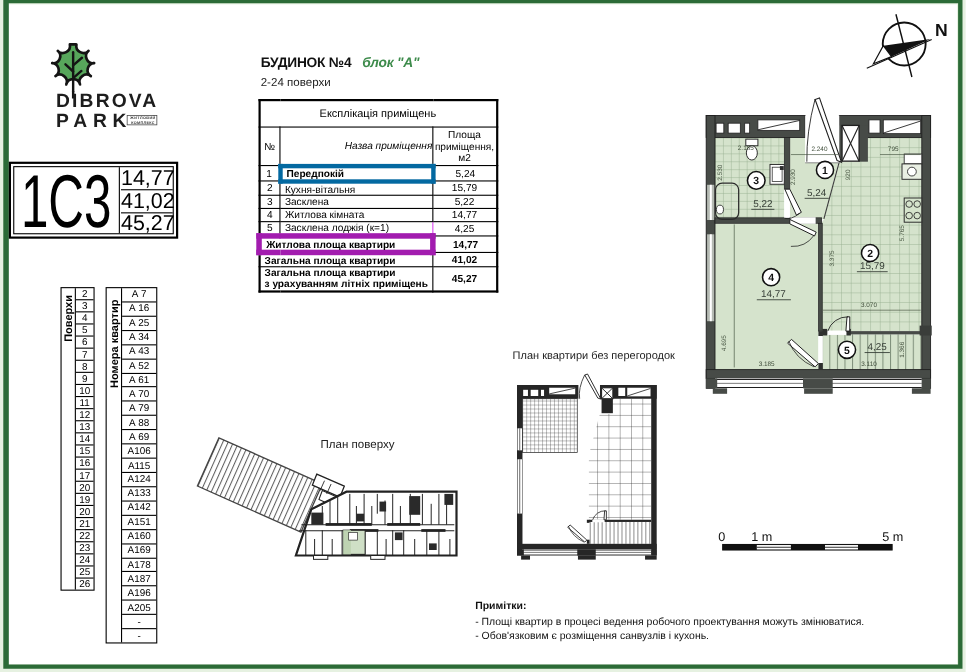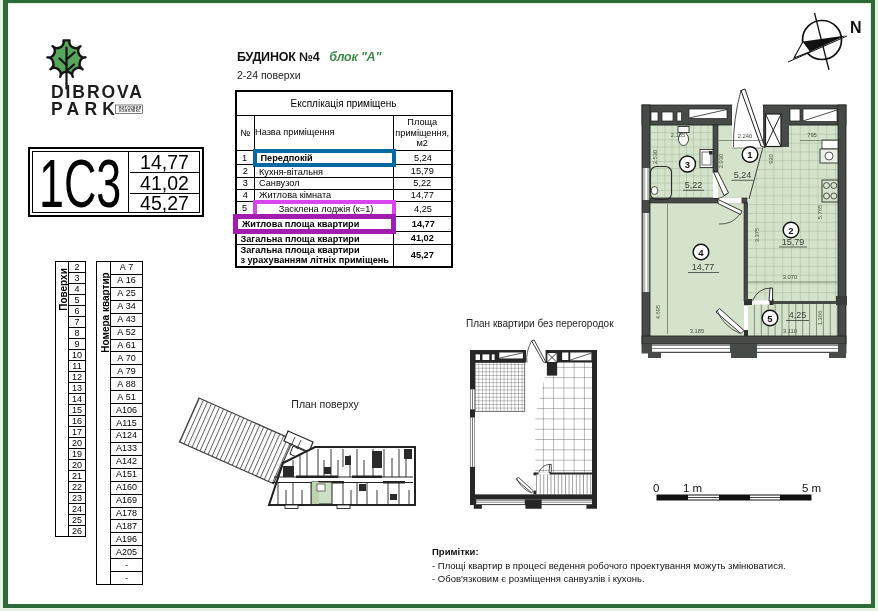--- a/index.html
+++ b/index.html
@@ -31,21 +31,21 @@
 
   <text x="11" y="63.5" font-family="Liberation Sans, sans-serif" font-size="17.5" font-weight="bold" fill="#1d1d1d" textLength="91">DIBROVA</text>
 
   <text x="11" y="81" font-family="Liberation Sans, sans-serif" font-size="17.5" font-weight="bold" fill="#1d1d1d" textLength="64">PARK</text>
 
   <rect x="75.6" y="71" width="27" height="8.5" fill="none" stroke="#444" stroke-width="0.7"></rect>
   <text x="90" y="74.5" font-size="3.4" font-weight="bold" fill="#333" text-anchor="middle" letter-spacing="0.4">ЖИТЛОВИЙ</text>
   <text x="90" y="78.3" font-size="3.4" font-weight="bold" fill="#333" text-anchor="middle" letter-spacing="0.3">КОМПЛЕКС</text>
 </svg>
 
-<div id="typebox" class="abs" style="left:28px;top:147px;width:176px;height:70px;border:2.5px solid #000;box-sizing:border-box;">
+<div id="typebox" class="abs" style="left:8px;top:147px;width:154px;height:70px;border:2.5px solid #000;box-sizing:border-box;">
   <div class="abs" style="left:2px;top:2px;right:2px;bottom:2px;border:1px solid #000;">
 
     <div class="abs" style="left:0;top:0;width:96px;height:100%;border-right:1px solid #000;box-sizing:border-box;overflow:hidden;">
       <span class="abs" style="left:6px;top:-3px;font-size:68px;line-height:68px;letter-spacing:0px;color:#000;display:inline-block;transform:scaleX(0.66);transform-origin:left top;white-space:nowrap;">1С3</span>
     </div>
 
     <div class="abs" style="left:97px;top:0;right:0;height:100%;">
 
       <div class="abs" style="left:0;top:0;width:100%;height:20px;border-bottom:1px solid #000;text-align:center;font-size:19.5px;line-height:20px;color:#000;">14,77</div>
 
@@ -101,21 +101,21 @@
       <div class="vrow">А 7</div>
       <div class="vrow">А 16</div>
       <div class="vrow">А 25</div>
       <div class="vrow">А 34</div>
       <div class="vrow">А 43</div>
       <div class="vrow">А 52</div>
       <div class="vrow">А 61</div>
       <div class="vrow">А 70</div>
       <div class="vrow">А 79</div>
       <div class="vrow">А 88</div>
-      <div class="vrow">А 51</div>
+      <div class="vrow">А 69</div>
       <div class="vrow">А106</div>
       <div class="vrow">А115</div>
       <div class="vrow">А124</div>
       <div class="vrow">А133</div>
       <div class="vrow">А142</div>
       <div class="vrow">А151</div>
       <div class="vrow">А160</div>
       <div class="vrow">А169</div>
       <div class="vrow">А178</div>
       <div class="vrow">А187</div>
@@ -137,51 +137,51 @@
       <col style="width:58px">
     </colgroup>
 
   <tbody>
       <tr>
         <td colspan="3" style="border:1px solid #000;height:21px;text-align:center;font-size:10px;">Експлікація приміщень</td>
       </tr>
 
   <tr>
     <td style="border:1px solid #000;height:32px;text-align:center;">№</td>
-    <td style="border:1px solid #000;text-align:left;padding:0;">Назва приміщення</td>
+    <td style="border:1px solid #000;text-align:right;padding:0;font-style:italic;">Назва приміщення</td>
     <td style="border:1px solid #000;text-align:center;line-height:10.5px;">Площа<br>приміщення,<br>м2</td>
   </tr>
 
   <tr style="height:12px;">
         <td style="border:1px solid #000;text-align:center;padding:0;">1</td>
         <td style="border:4px solid #0369a1;padding:0 0 0 4px;font-weight:bold;">Передпокій</td>
         <td style="border:1px solid #000;text-align:center;padding:0;">5,24</td>
       </tr>
 
   <tr style="height:12px;">
         <td style="border:1px solid #000;text-align:center;padding:0;">2</td>
         <td style="border:1px solid #000;padding:0 0 0 4px;">Кухня-вітальня</td>
         <td style="border:1px solid #000;text-align:center;padding:0;">15,79</td>
       </tr>
 
   <tr style="height:12px;">
         <td style="border:1px solid #000;text-align:center;padding:0;">3</td>
-        <td style="border:1px solid #000;padding:0 0 0 4px;">Санвузол</td>
+        <td style="border:1px solid #000;padding:0 0 0 4px;">Засклена</td>
         <td style="border:1px solid #000;text-align:center;padding:0;">5,22</td>
       </tr>
 
   <tr style="height:12px;">
         <td style="border:1px solid #000;text-align:center;padding:0;">4</td>
         <td style="border:1px solid #000;padding:0 0 0 4px;">Житлова кімната</td>
         <td style="border:1px solid #000;text-align:center;padding:0;">14,77</td>
       </tr>
 
   <tr style="height:12px;">
         <td style="border:1px solid #000;text-align:center;padding:0;">5</td>
-        <td style="border:4px solid #d946ef;padding:0 0 0 4px;text-align:center;">Засклена лоджія (к=1)</td>
+        <td style="border:1px solid #d946ef;padding:0 0 0 4px;">Засклена лоджія (к=1)</td>
         <td style="border:1px solid #000;text-align:center;padding:0;">4,25</td>
       </tr>
 
   <tr style="height:12px;">
         <td colspan="2" style="border:5px solid #a21caf;padding:0 0 0 4px;font-weight:bold;">Житлова площа квартири</td>
         <td style="border:1px solid #000;text-align:center;padding:0;font-weight:bold;">14,77</td>
       </tr>
 
   <tr style="height:12px;">
         <td colspan="2" style="border:1px solid #000;padding:0 0 0 4px;font-weight:bold;">Загальна площа квартири</td>

